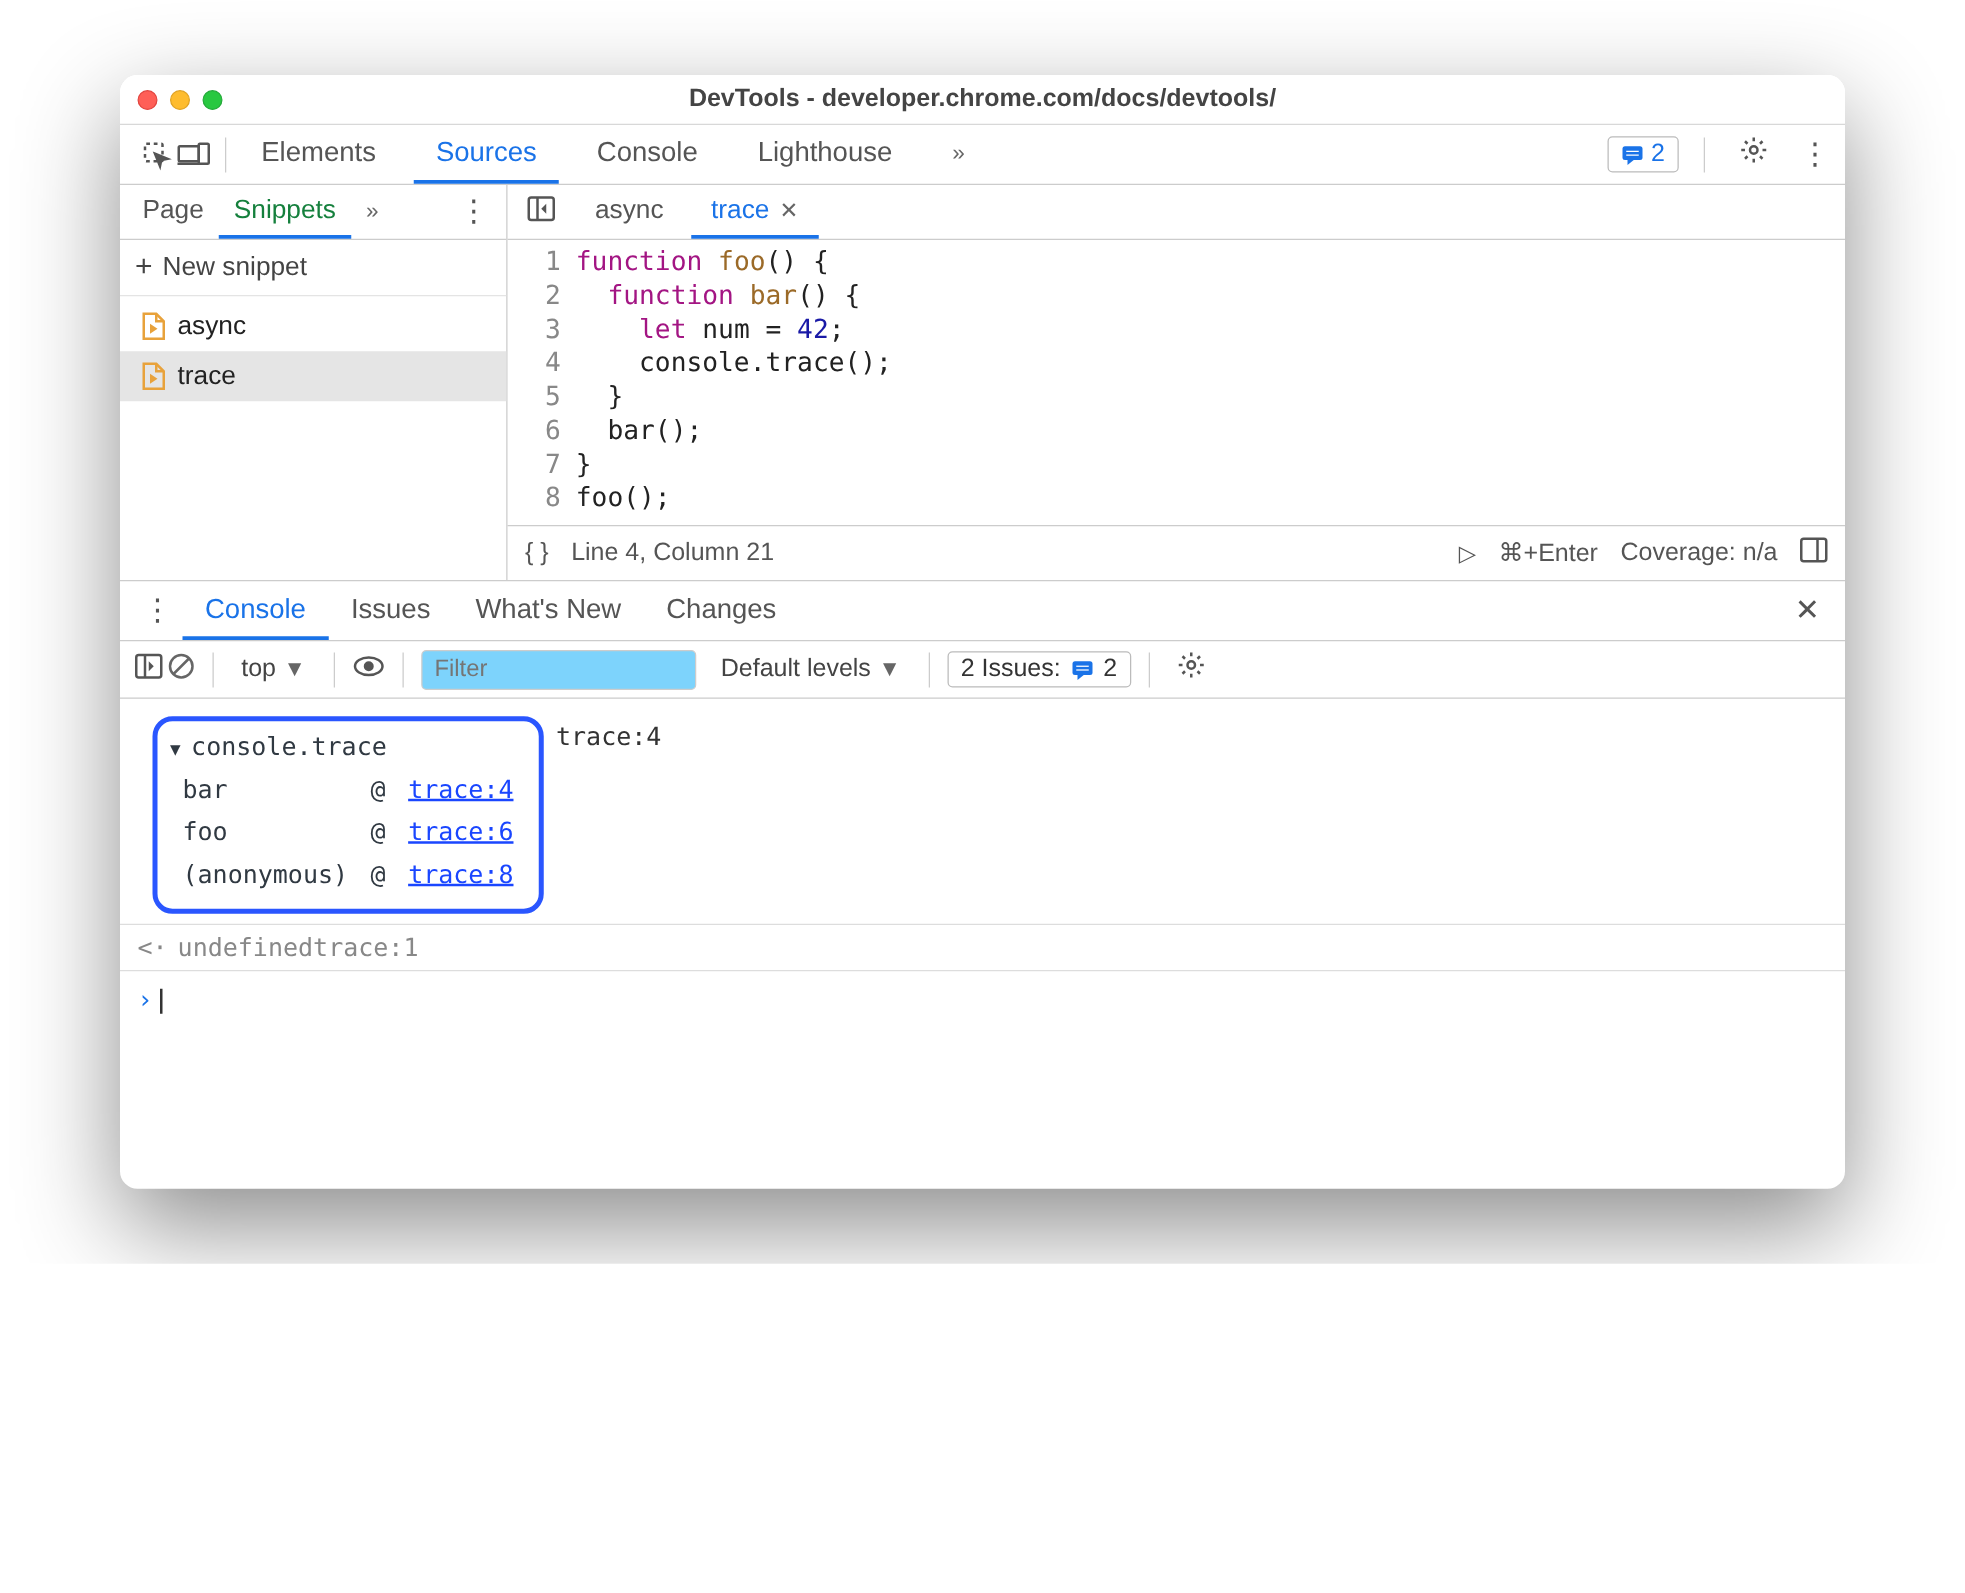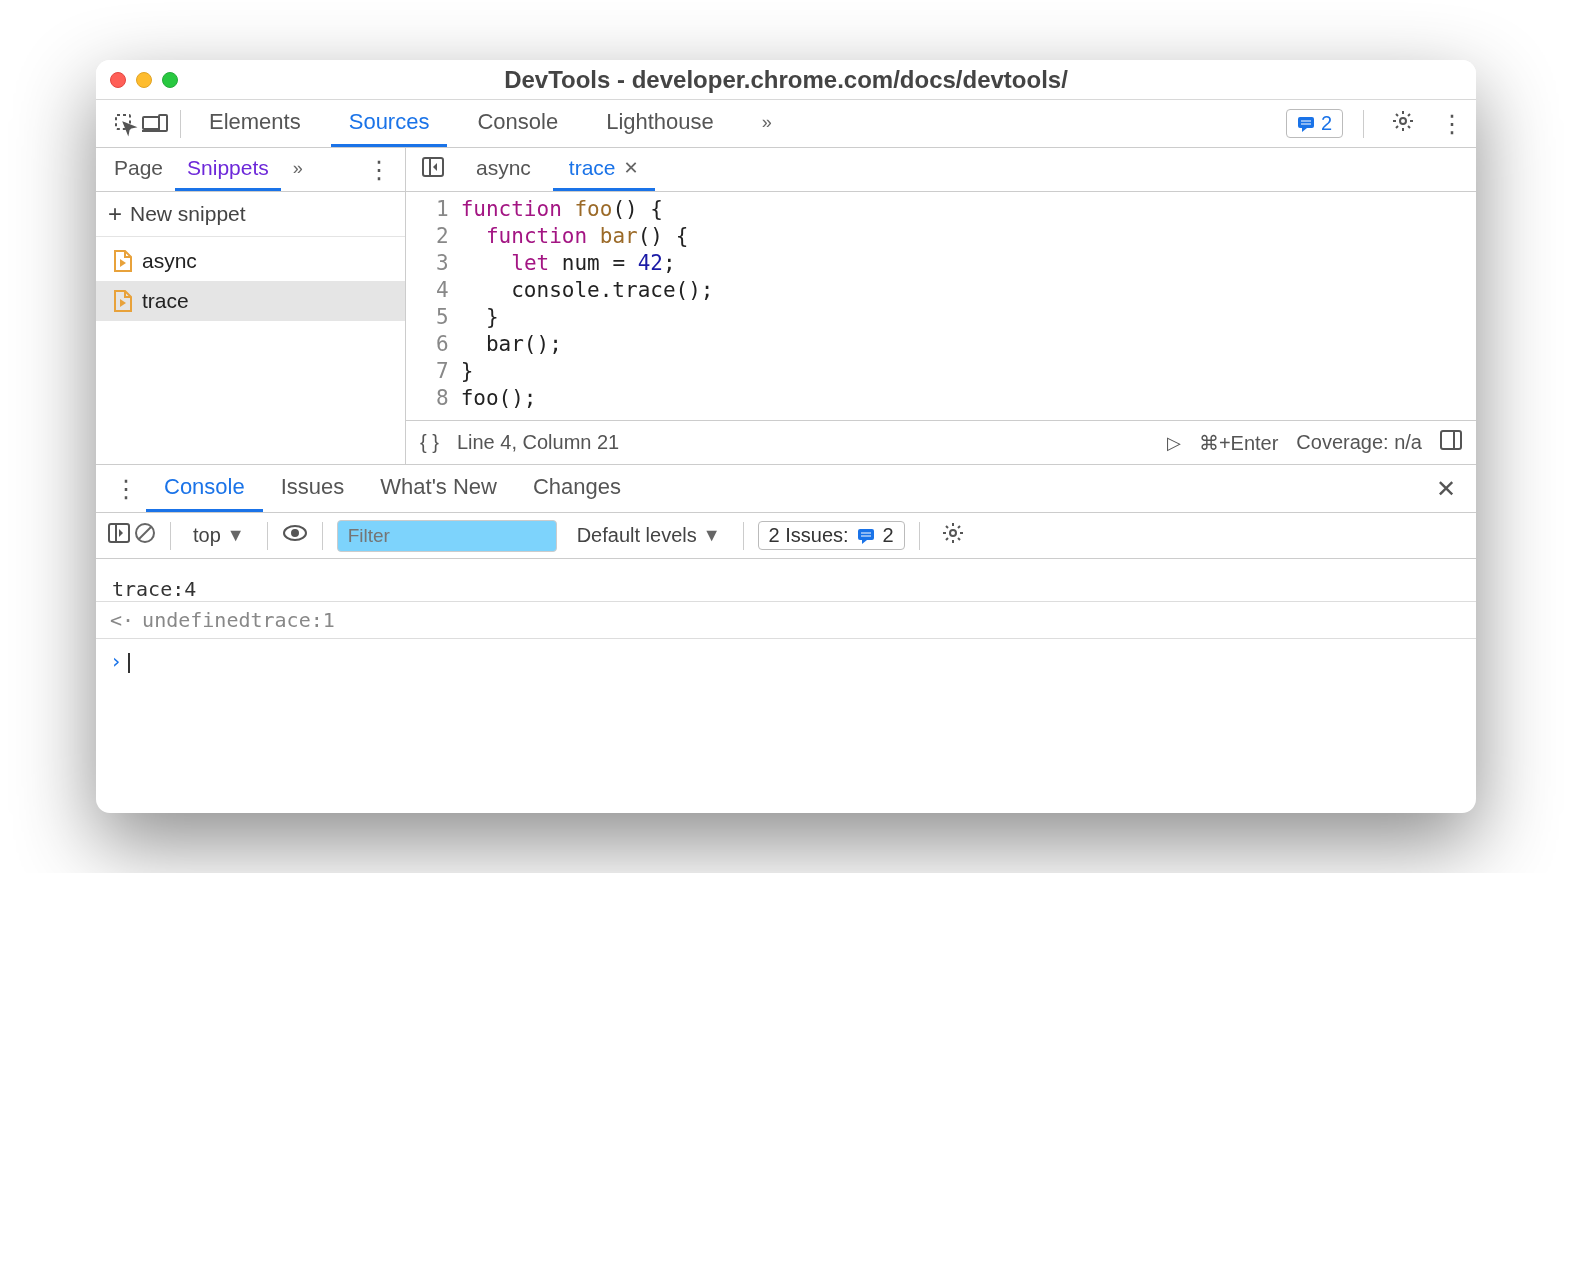--- a/index.html
+++ b/index.html
@@ -27,42 +27,42 @@
     padding: 0 14px;
     border-bottom: 1px solid #d8d8d8;
     background: #fff;
     position: relative;
   }
   .traffic { display: flex; gap: 10px; }
   .tl { width: 16px; height: 16px; border-radius: 50%; }
   .tl.red { background:#ff5f57; border:1px solid #e24640;}
   .tl.yel { background:#febc2e; border:1px solid #e0a325;}
   .tl.grn { background:#28c840; border:1px solid #26aa3b;}
-  .titletext { position:absolute; left:0; right:0; text-align:center; font-weight:600; color:#444; font-size:24px;}
+  .titletext { position:absolute; left:0; right:0; text-align:center; font-weight:600; color:#444; font-size:20px;}
   
   .toolbar {
     display:flex; align-items:center; height:48px; border-bottom:1px solid #ccc;
     padding: 0 4px 0 14px;
   }
   .tb-icon { width:30px; display:inline-flex; justify-content:center; color:#555; }
   .tb-sep { width:1px; height:28px; background:#ccc; margin:0 10px;}
   .tabs-main { display:flex; height:100%; align-items:stretch; gap:12px;}
   .tab-main { padding:0 18px; display:flex; align-items:center; color:#555; cursor:pointer; border-bottom:3px solid transparent; font-size:22px;}
   .tab-main.active { color:#1a73e8; border-bottom-color:#1a73e8;}
   .tb-right { margin-left:auto; display:flex; align-items:center; gap:10px;}
   .issues-pill{ display:flex; align-items:center; gap:6px; border:1px solid #bbb; border-radius:4px; padding:2px 10px; color:#1a73e8; font-weight:500;}
   .gear,.kebab { color:#555; padding:0 8px; font-size:24px;}
   
   .split { display:flex; border-bottom:1px solid #ccc;}
   .left {
     width: 310px; border-right:1px solid #ccc; display:flex; flex-direction:column;
   }
   .left-tabs { display:flex; align-items:center; height:44px; border-bottom:1px solid #ccc; padding:0 6px;}
   .ltab { padding:0 12px; height:100%; display:flex; align-items:center; color:#555; border-bottom:3px solid transparent; font-size:21px;}
-  .ltab.active { color:#6d28d9; border-bottom-color:#1a73e8;}
+  .ltab.active { color:#15803d; border-bottom-color:#1a73e8;}
   .new-snip { display:flex; align-items:center; gap:8px; padding:10px 12px; border-bottom:1px solid #e4e4e4; color:#444; font-size:21px;}
   .plus { font-size:24px; line-height:1;}
   .snip-list { padding-top:4px;}
   .snip-item { display:flex; align-items:center; gap:10px; padding:8px 18px; font-size:21px; color:#222;}
   .snip-item.selected { background:#e5e5e5;}
   .file-ico { width:18px; height:22px; display:inline-block; position:relative;}
   .file-ico svg { display:block;}
   
   .editor { flex:1; display:flex; flex-direction:column;}
   .ed-tabs { display:flex; align-items:center; height:44px; border-bottom:1px solid #ccc; padding:0 6px; gap:6px;}
@@ -304,20 +304,42 @@
     <span class="gear">
       <svg width="22" height="22" stroke="#555" stroke-width="2" fill="none">
           <circle cx="11" cy="11" r="3"></circle>
           <path d="M11 1v3M11 18v3M1 11h3M18 11h3M4 4l2 2M16 16l2 2M18 4l-2 2M6 16l-2 2"></path>
         </svg>
     </span>
   </div>
 
   <div class="console-body">
     <div class="row-top">
+      <div class="trace-box">
+        <div class="trace-head">console.trace</div>
+        <table class="trace-table">
+          <tbody>
+              <tr>
+            <td>bar</td>
+            <td>@</td>
+            <td><a class="link">trace:4</a></td>
+          </tr>
+          <tr>
+            <td>foo</td>
+            <td>@</td>
+            <td><a class="link">trace:6</a></td>
+          </tr>
+          <tr>
+            <td>(anonymous)</td>
+            <td>@</td>
+            <td><a class="link">trace:8</a></td>
+          </tr>
+        </tbody>
+          </table>
+      </div>
       <a class="src" style="align-self:flex-start; margin-top:12px">trace:4</a>
     </div>
     <div class="undef-row">
       <span class="lt">&lt;·</span>
       <span>undefined</span>
       <a class="src">trace:1</a>
     </div>
     <div class="prompt-row">
       <span>›</span><span class="cursor"></span>
     </div>

